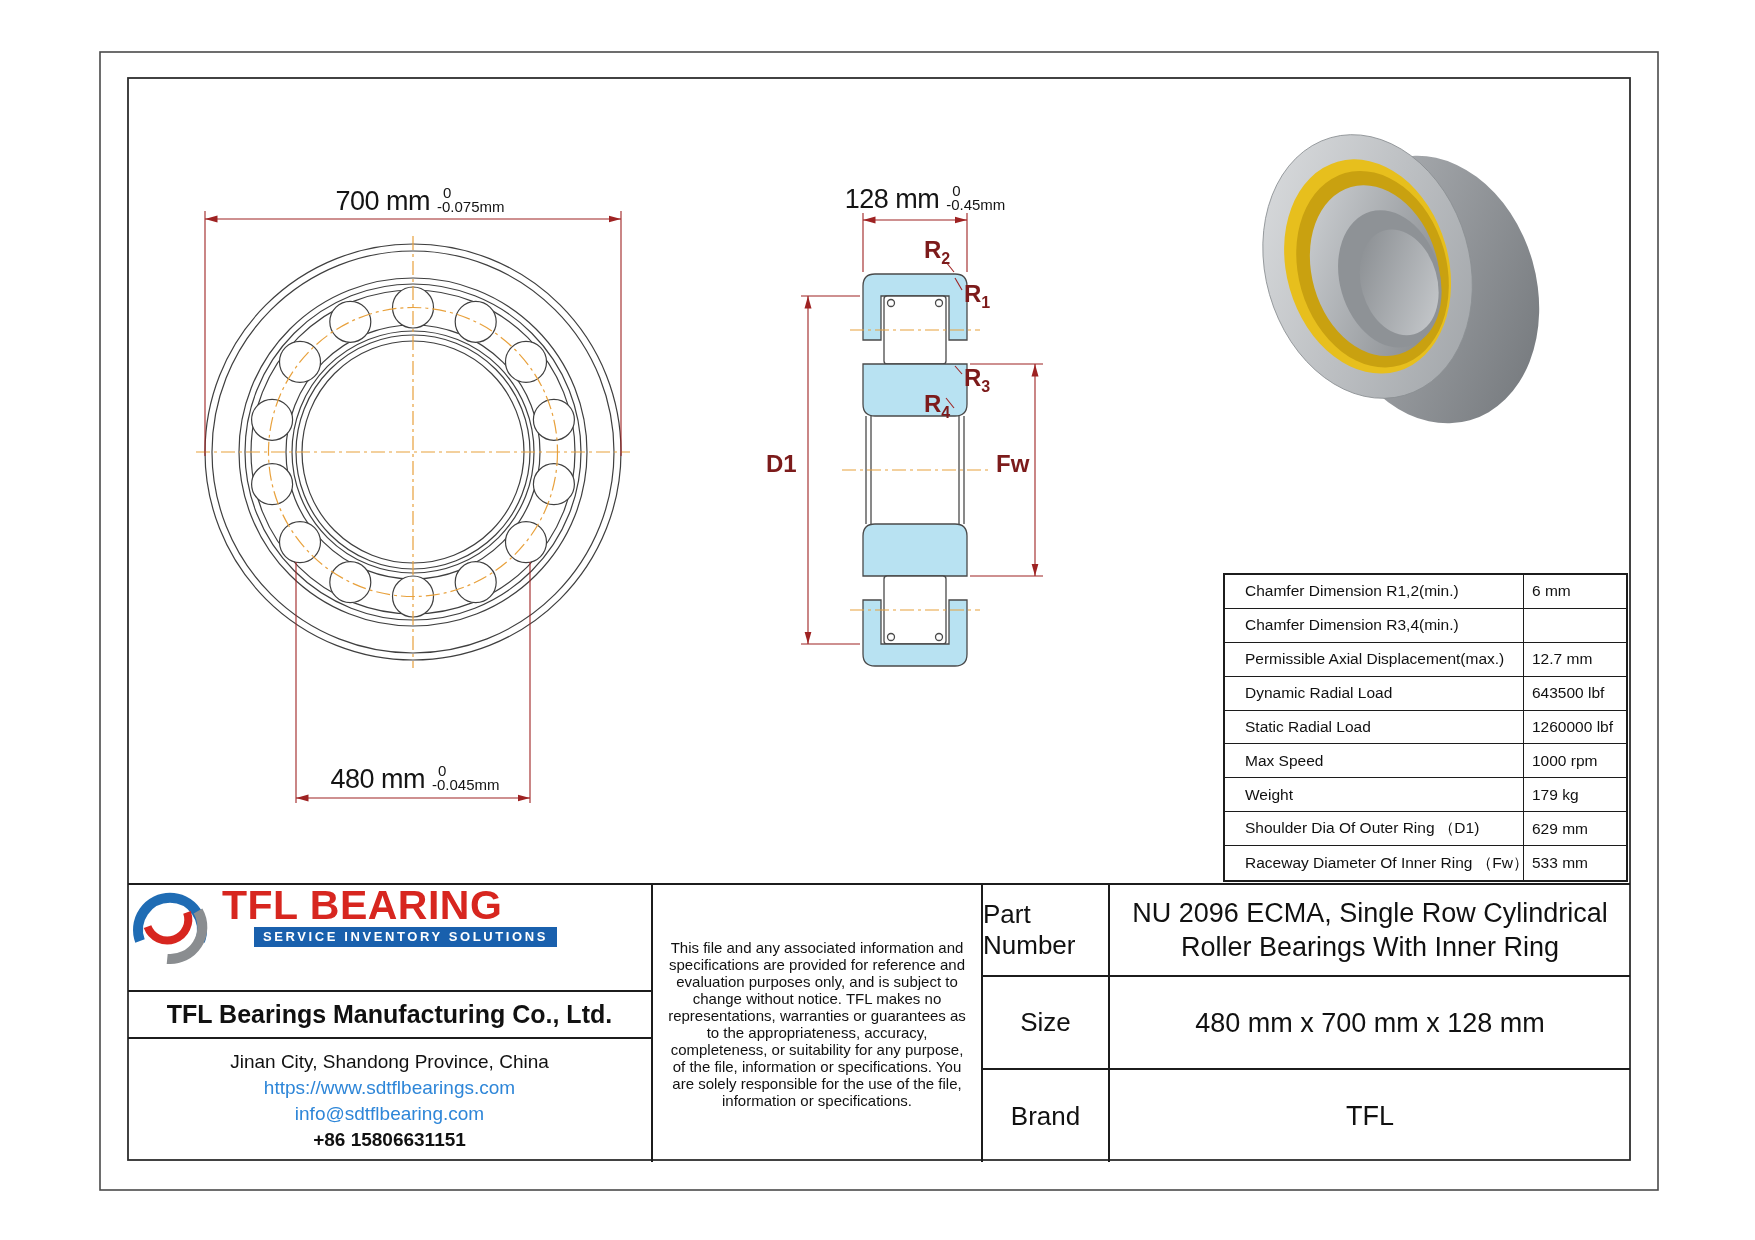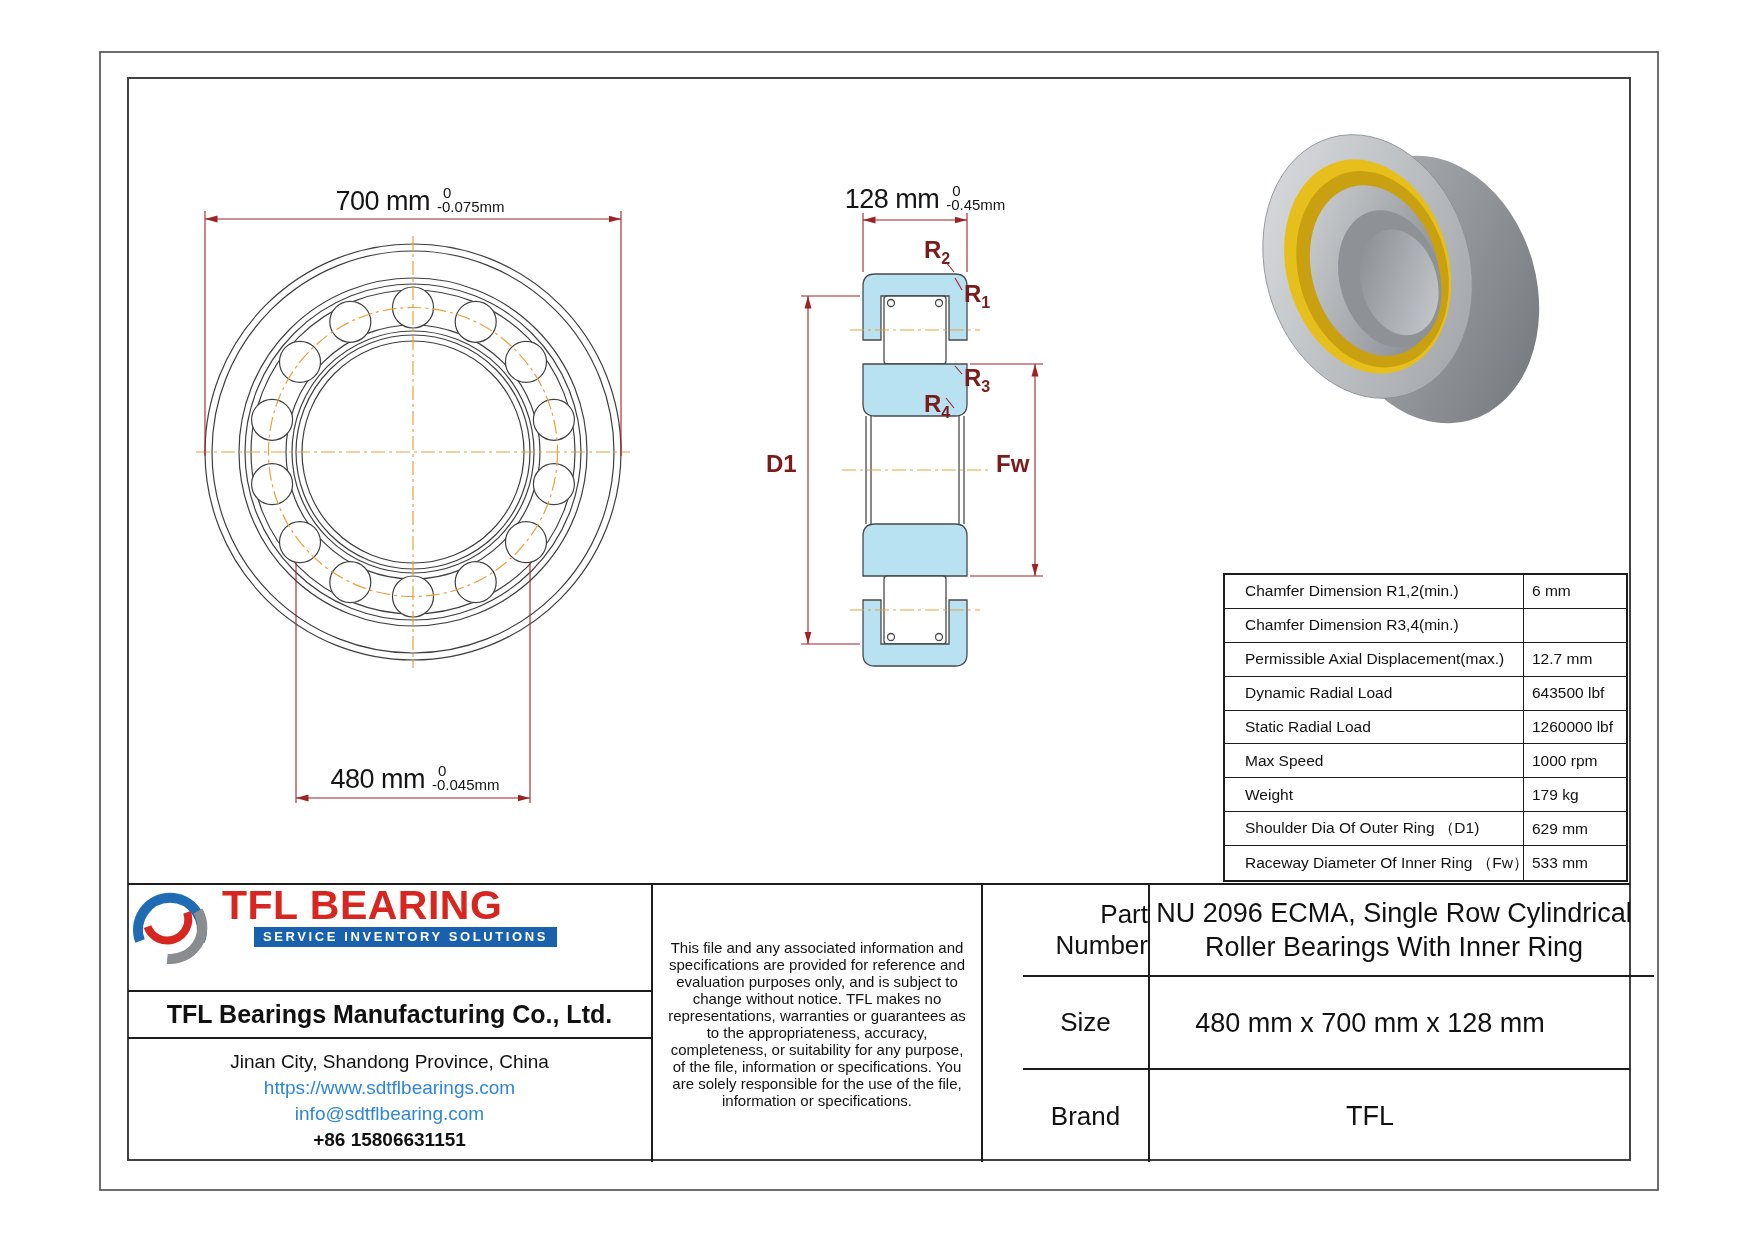--- a/index.html
+++ b/index.html
@@ -34,21 +34,21 @@
   .logo-text{display:flex;flex-direction:column;align-items:flex-start;}
   .brand{font-size:41px;line-height:40px;font-weight:800;color:#d7261f;letter-spacing:0.5px;white-space:nowrap;}
   .tagline{margin-top:2px;background:#1960ad;color:#fff;font-size:13px;font-weight:700;letter-spacing:2.6px;padding:2px 9px 3px 9px;white-space:nowrap;margin-left:32px;}
   .name-cell{left:0;top:107px;width:525px;height:47px;display:flex;align-items:center;justify-content:center;font-size:25px;font-weight:600;}
   .contact-cell{left:0;top:154px;width:525px;height:123px;display:flex;flex-direction:column;align-items:center;justify-content:center;gap:4px;font-size:19px;}
   .contact-cell .lnk{color:#2e86d8;}
   .contact-cell .phone{font-weight:700;}
 
   .disc-cell{left:525px;top:0;width:330px;height:277px;display:flex;align-items:center;justify-content:center;padding:10px 12px;text-align:center;font-size:15px;line-height:17px;}
 
-  .f-lab{width:127px;display:flex;align-items:center;justify-content:center;font-size:26px;text-align:right;margin-left:40px;}
+  .f-lab{width:127px;display:flex;align-items:center;justify-content:center;font-size:26px;text-align:left;}
   .f-val{width:520px;display:flex;align-items:center;justify-content:center;font-size:27px;text-align:center;padding:0 18px;line-height:34px;}
 </style>
 </head>
 <body>
 
 <div id="page">
 
   <svg width="1755" height="1240" viewBox="0 0 1755 1240">
     <defs>
       <marker id="arr" markerWidth="13" markerHeight="9" refX="12.5" refY="4.5" orient="auto-start-reverse" markerUnits="userSpaceOnUse">
@@ -239,21 +239,21 @@
     <div class="cell contact-cell br">
       <span>Jinan City, Shandong Province, China</span>
       <span class="lnk">https://www.sdtflbearings.com</span>
       <span class="lnk">info@sdtflbearing.com</span>
       <span class="phone">+86 15806631151</span>
     </div>
 
     <div class="cell disc-cell br">This file and any associated information and specifications are provided for reference and evaluation purposes only, and is subject to change without notice. TFL makes no representations, warranties or guarantees as to the appropriateness, accuracy, completeness, or suitability for any purpose, of the file, information or specifications.  You are solely responsible for the use of the file, information or specifications.</div>
 
     <div class="cell f-lab br bb" style="left:855px;top:0;height:92px;">Part Number</div>
-    <div class="cell f-val bb" style="left:982px;top:0;height:92px;margin-left:24px;">NU 2096 ECMA, Single Row Cylindrical Roller Bearings With Inner Ring</div>
+    <div class="cell f-val bb" style="left:982px;top:0;height:92px;">NU 2096 ECMA, Single Row Cylindrical Roller Bearings With Inner Ring</div>
 
     <div class="cell f-lab br bb" style="left:855px;top:92px;height:93px;">Size</div>
     <div class="cell f-val bb" style="left:982px;top:92px;height:93px;">480 mm x 700 mm x 128 mm</div>
 
     <div class="cell f-lab br" style="left:855px;top:185px;height:92px;">Brand</div>
     <div class="cell f-val" style="left:982px;top:185px;height:92px;">TFL</div>
 
   </div>
 </div>
 

